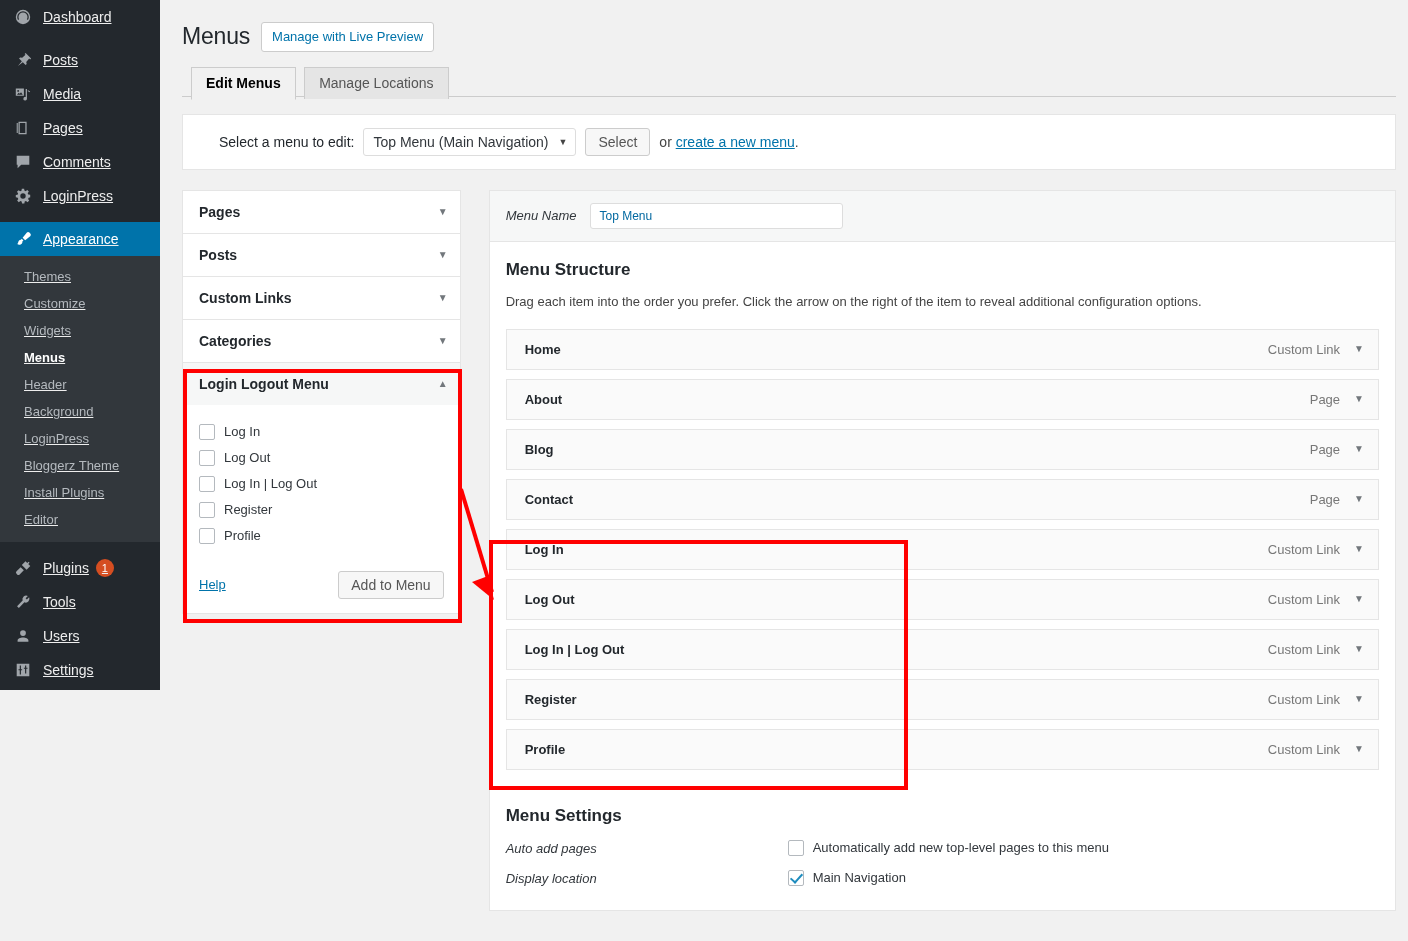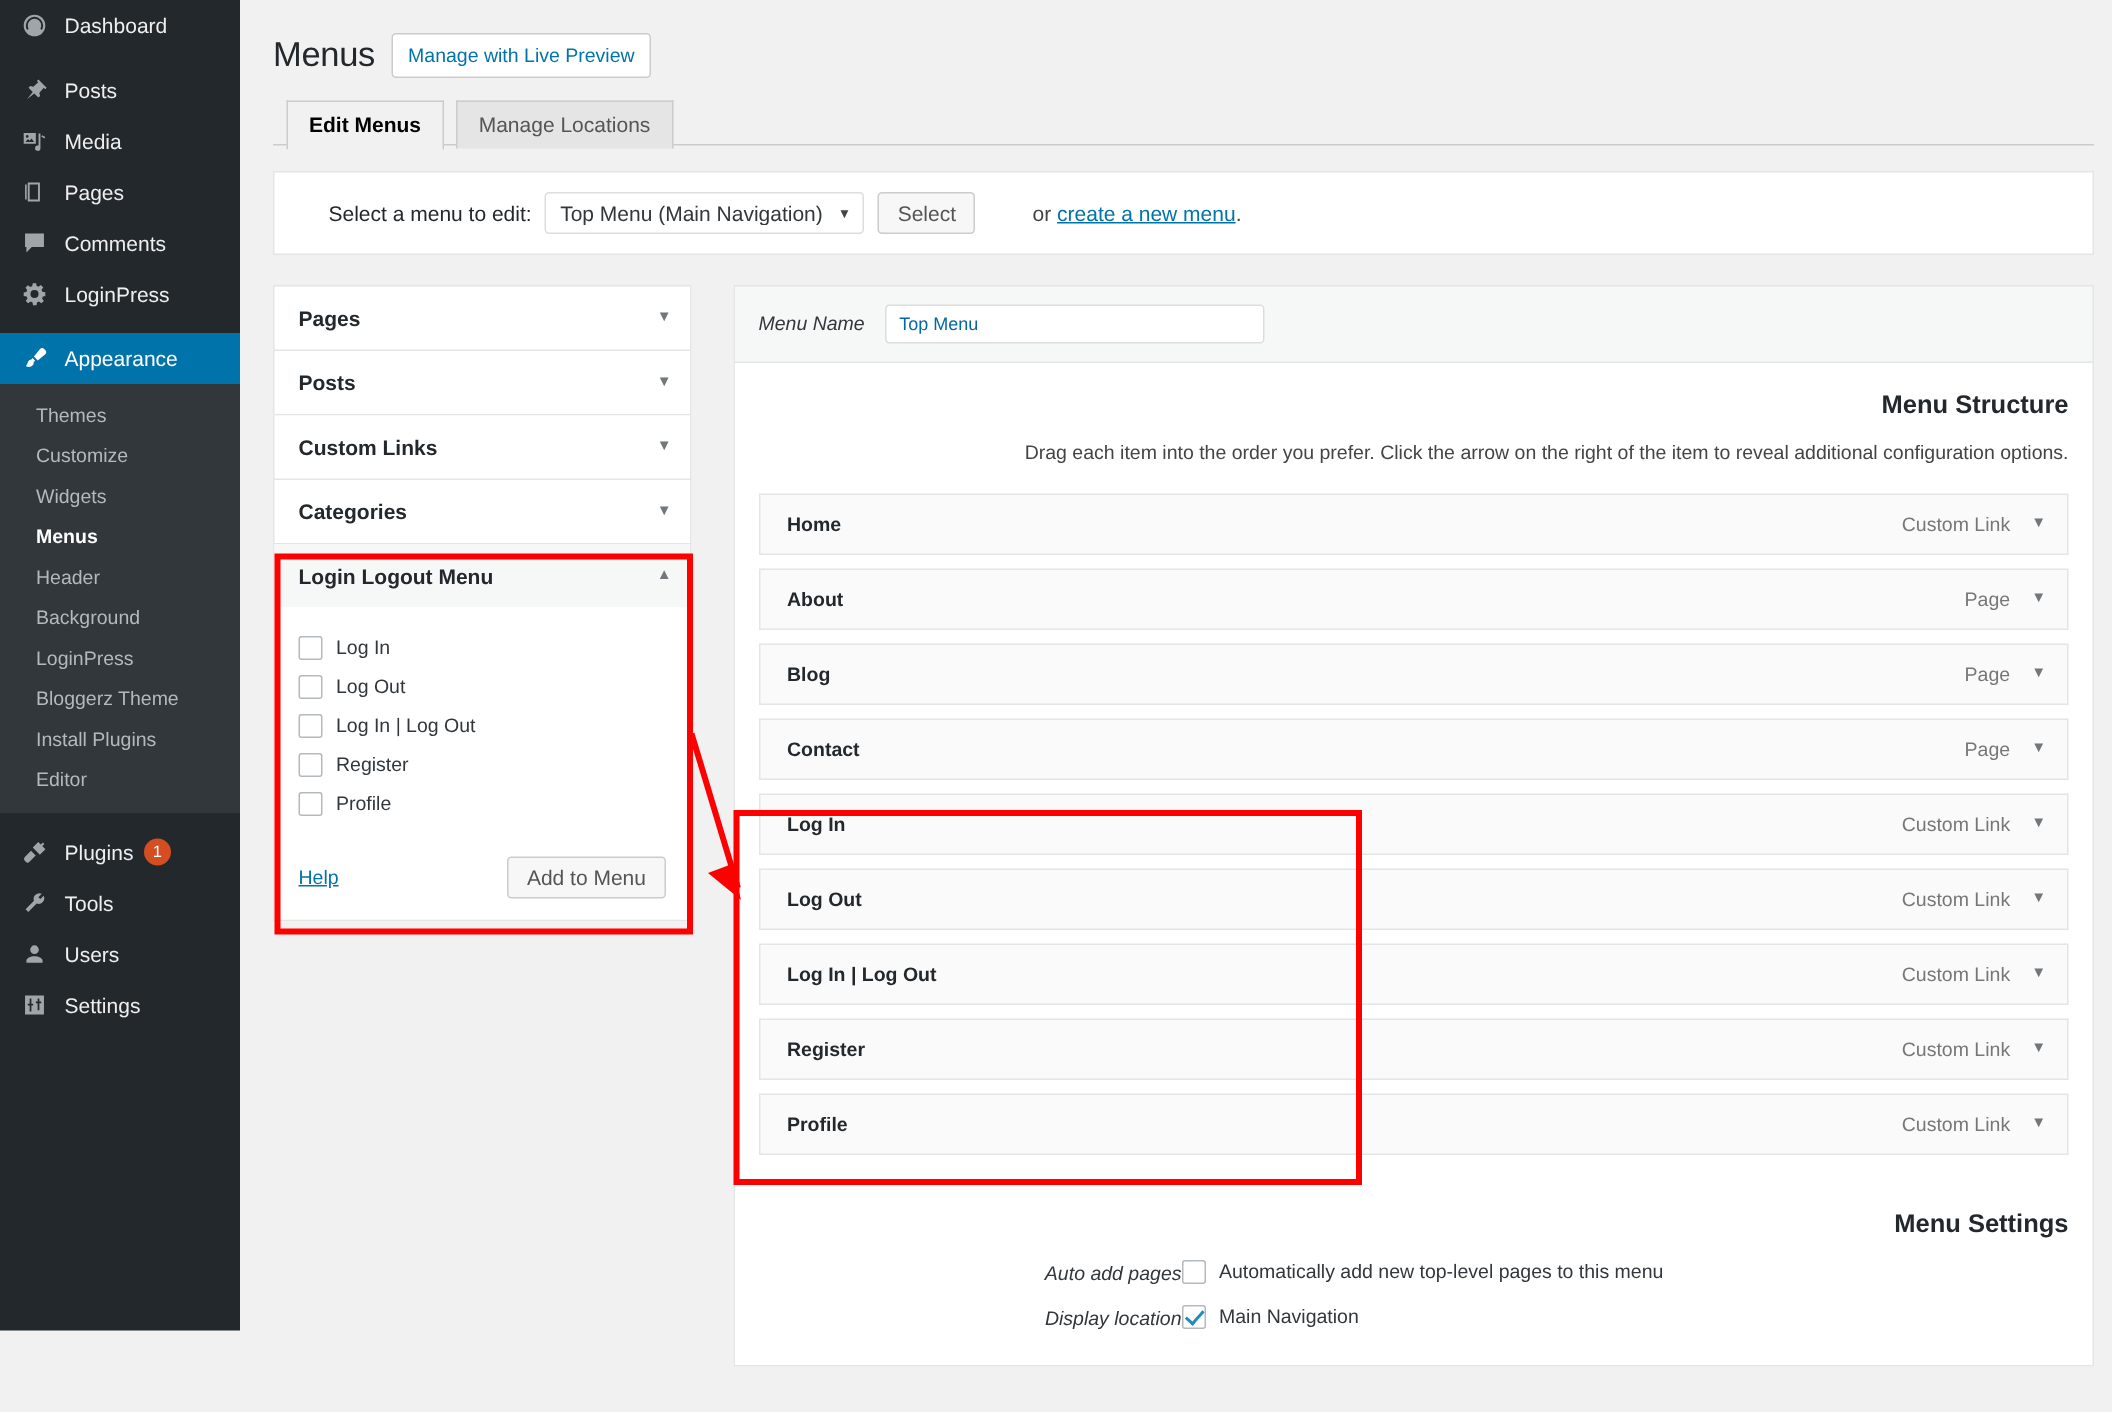--- a/index.html
+++ b/index.html
@@ -6,22 +6,22 @@
   html, body {
     width: 1408px; height: 941px;
     font-family: "Liberation Sans", sans-serif;
     background: #f1f1f1;
     overflow: hidden;
   }
   #root { position: relative; width: 1408px; height: 941px; background:#f1f1f1; }
 
   
   #adminmenu {
-    position:absolute; left:0; top:0; width:160px; height:887px;
-    background:#23282d; color:#eee;
+    position:absolute; left:0; top:0; width:160px; height:690px;
+    background:#23282d; color:#eee;text-decoration:underline;
   }
   .menu-top {
     display:flex; align-items:center; height:34px; padding-left:12px;
     color:#eee; font-size:14px; cursor:pointer; position:relative;
   }
   .menu-top .ico { width:22px; display:flex; align-items:center; justify-content:center;
     margin-right:9px; color:#a0a5aa; }
   .menu-top .ico svg { display:block; }
   .menu-top.current { background:#0073aa; color:#fff; }
   .menu-top.current .ico { color:#fff; }
@@ -79,21 +79,21 @@
     border:1px solid #ddd; background:#fff; color:#32373c;
     font-size:14px; font-family:"Liberation Sans", sans-serif;
     padding:5px 26px 5px 9px; border-radius:3px; cursor:pointer;
   }
   .sel-wrap .caret { position:absolute; right:9px; top:9px; font-size:9px; color:#444; pointer-events:none; }
   .btn {
     border:1px solid #ccc; background:#f7f7f7; color:#555; border-radius:3px;
     font-size:14px; font-family:"Liberation Sans", sans-serif;
     padding:5px 12px; cursor:pointer;text-align:right;
   }
-  .or-text { font-size:14px; color:#444;margin-left:29px; }
+  .or-text { font-size:14px; color:#444; }
   .or-text a { color:#0073aa; text-decoration:underline; }
 
   
   .columns { display:flex; margin-top:20px; align-items:flex-start; }
   .col-left { width:281px; }
   .col-right { width:915px; margin-left:28px; }
 
   .postbox { background:#fff; border:1px solid #e5e5e5; margin-bottom:0; }
   .postbox + .postbox { border-top:none; }
   .postbox-header {
@@ -123,21 +123,21 @@
   .menu-name-bar {
     background:#f6f7f7; border:1px solid #e5e5e5; padding:12px 16px;
     display:flex; align-items:center; gap:14px;
   }
   .menu-name-bar label { font-style:italic; font-size:13px; color:#32373c; }
   input.text {
     border:1px solid #ddd; border-radius:3px; padding:5px 8px;
     font-size:12px; color:#0369a1; width:253px;
     font-family:"Liberation Sans", sans-serif; background:#fff;
   }
-  .menu-edit-body { background:#fff; border:1px solid #e5e5e5; border-top:none; padding:18px 16px 0 16px;text-align:right; }
+  .menu-edit-body { background:#fff; border:1px solid #e5e5e5; border-top:none; padding:18px 16px 0 16px; }
   h3.sec-title { font-size:17px; font-weight:bold; color:#23282d; margin-bottom:14px; }
   .desc { font-size:13px; color:#444; margin-bottom:20px; }
 
   .menu-item-row {
     border:1px solid #e5e5e5; background:#fafafa;
     display:flex; align-items:center; justify-content:space-between;
     padding:12px 14px 12px 18px; margin-bottom:9px; cursor:move;
   }
   .menu-item-row .name { font-size:13px; font-weight:bold; color:#23282d; }
   .menu-item-row .right { display:flex; align-items:center; gap:14px; }

